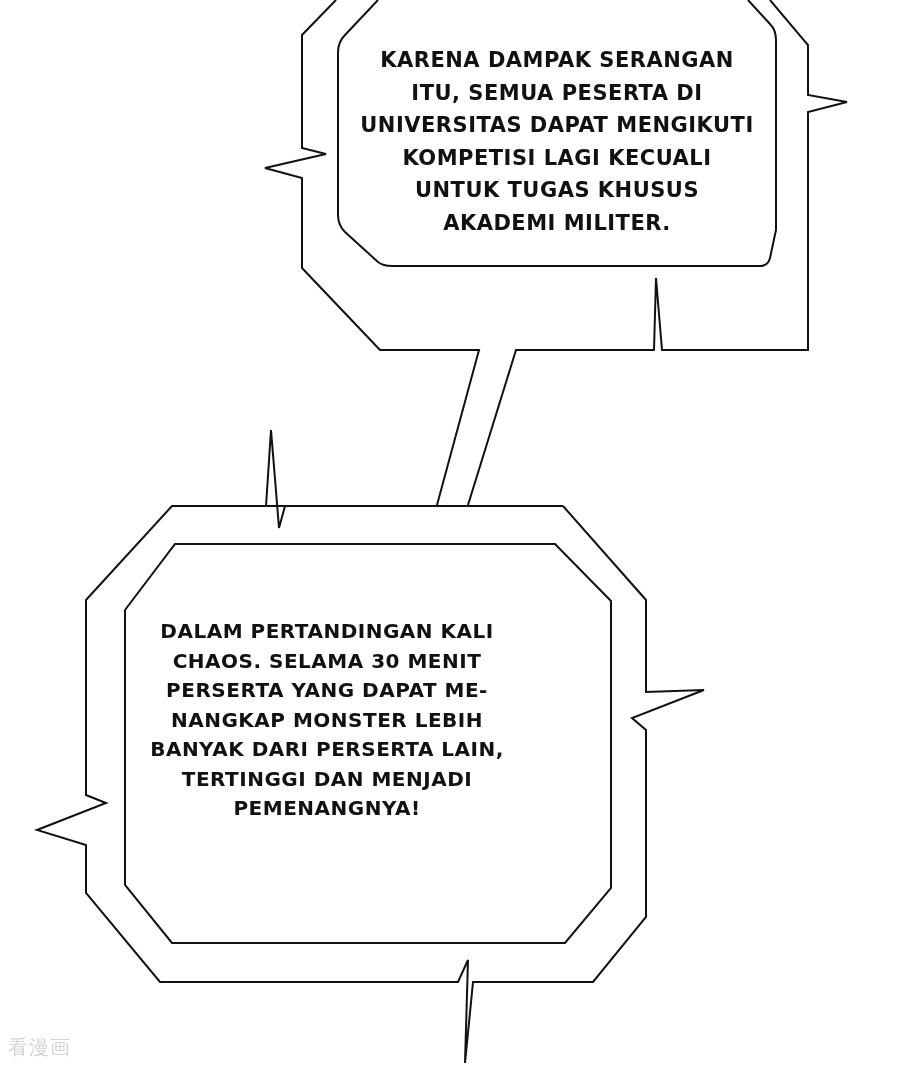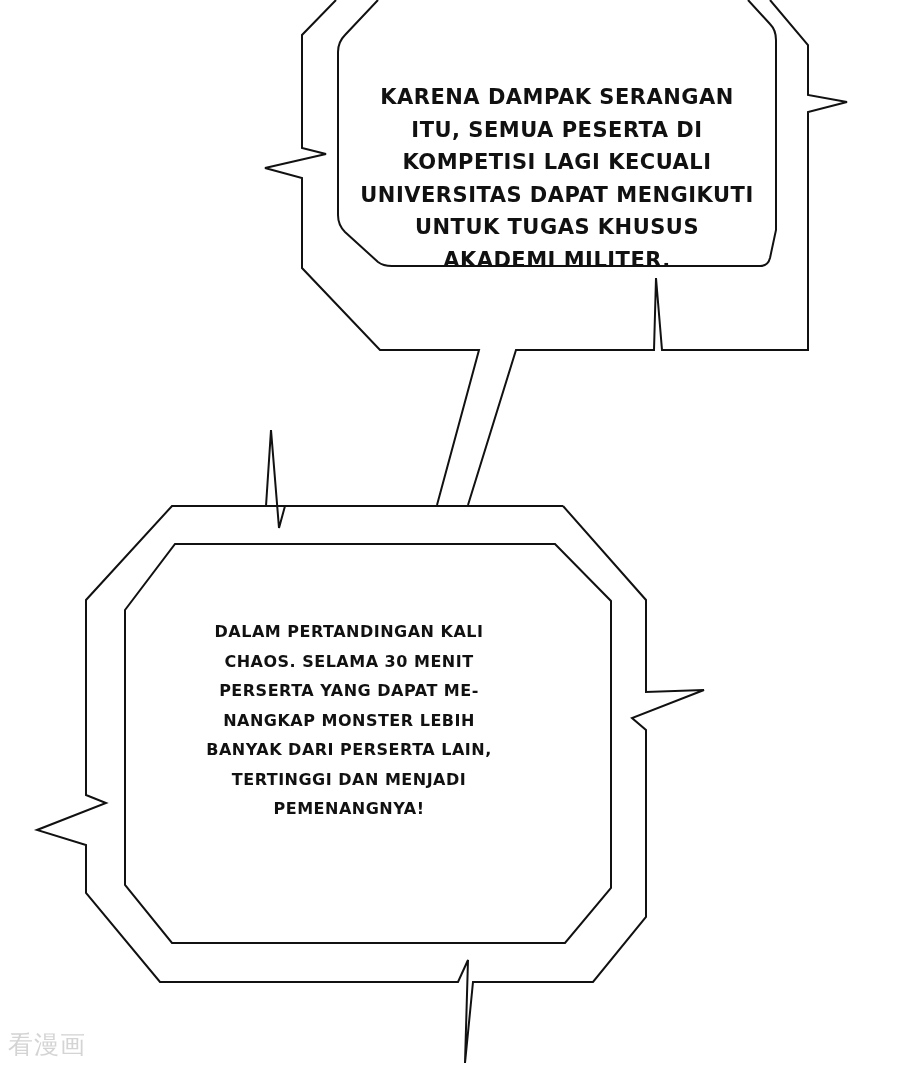--- a/index.html
+++ b/index.html
@@ -8,25 +8,25 @@
   .txt {
     position:absolute;
     font-family: "DejaVu Sans", sans-serif;
     font-weight: bold;
     color:#111;
     text-align:center;
     text-transform: uppercase;
     letter-spacing: 0.5px;
   }
   .txt div { white-space: nowrap; }
-  #t1 { left:338px; top:44px; width:438px; font-size:21px; line-height:32.5px;margin-top:37px; }
-  #t2 { left:125px; top:617px; width:404px; font-size:16px; line-height:29.5px;margin-left:22px; }
+  #t1 { left:338px; top:44px; width:438px; font-size:21px; line-height:32.5px; }
+  #t2 { left:125px; top:617px; width:404px; font-size:20px; line-height:29.5px; }
   .wm {
     position:absolute; left:8px; bottom:12px;
-    font-family:"DejaVu Sans", sans-serif; font-size:25px; color:#d4d4d4;
+    font-family:"DejaVu Sans", sans-serif; font-size:20px; color:#d4d4d4;
     letter-spacing:1px;
   }
 </style>
 </head>
 <body>
 
 <svg class="bubbles" width="900" height="1073" viewBox="0 0 900 1073">
   <g fill="none" stroke="#111" stroke-width="2" stroke-linejoin="miter">
 
     <path d="M336,0 L302,35 L302,148 L326,154 L265,168 L302,178 L302,268 L380,350
@@ -43,22 +43,22 @@
          M266,506 L271,430 L279,528 L285,506"></path>
 
     <path d="M175,544 L555,544 L611,601 L611,888 L565,943 L172,943 L125,885 L125,610 Z"></path>
   </g>
 
 </svg>
 
 <div id="t1" class="txt">
   <div>KARENA DAMPAK SERANGAN</div>
   <div>ITU, SEMUA PESERTA DI</div>
+  <div>UNIVERSITAS DAPAT MENGIKUTI</div>
   <div>KOMPETISI LAGI KECUALI</div>
-  <div>UNIVERSITAS DAPAT MENGIKUTI</div>
   <div>UNTUK TUGAS KHUSUS</div>
   <div>AKADEMI MILITER.</div>
 </div>
 
 <div id="t2" class="txt">
   <div>DALAM PERTANDINGAN KALI</div>
   <div>CHAOS. SELAMA 30 MENIT</div>
   <div>PERSERTA YANG DAPAT ME-</div>
   <div>NANGKAP MONSTER LEBIH</div>
   <div>BANYAK DARI PERSERTA LAIN,</div>

